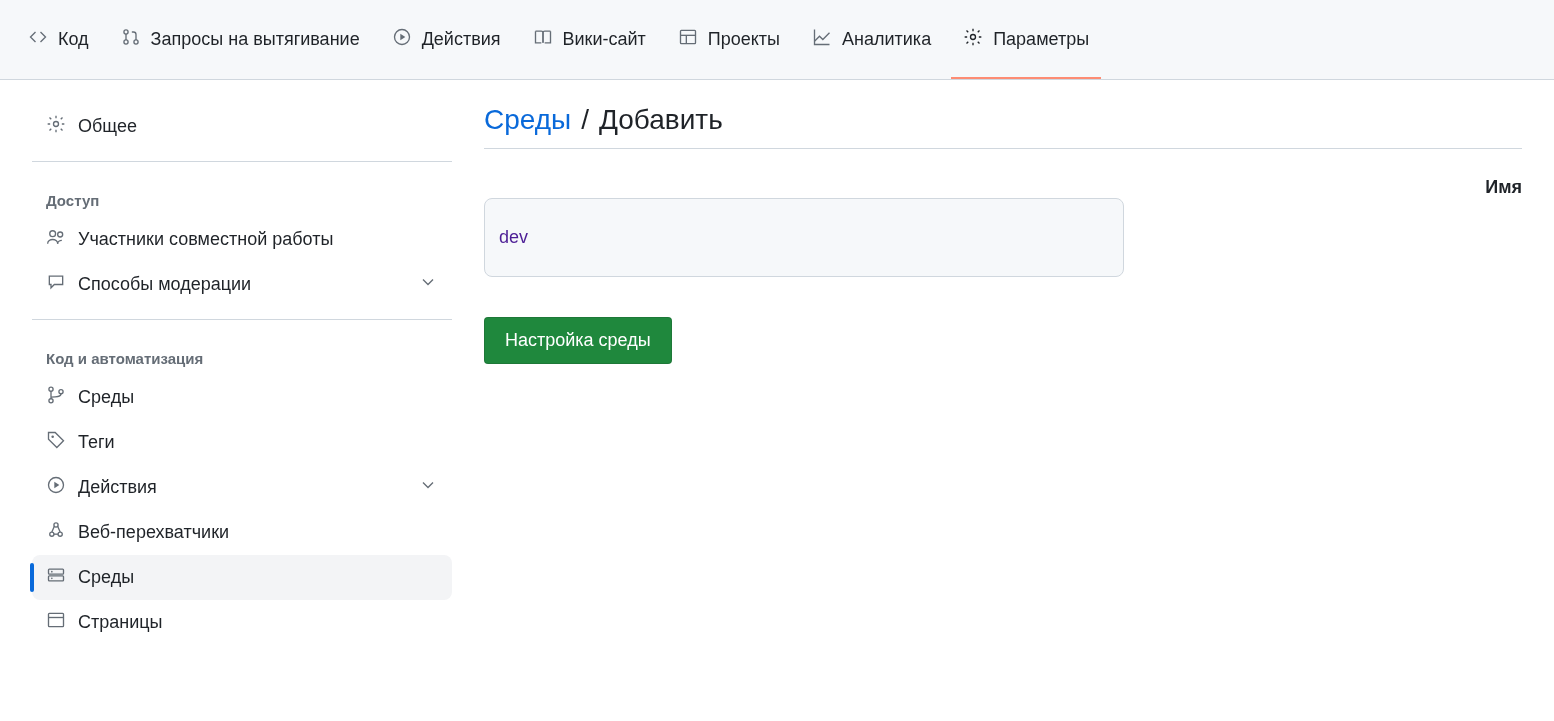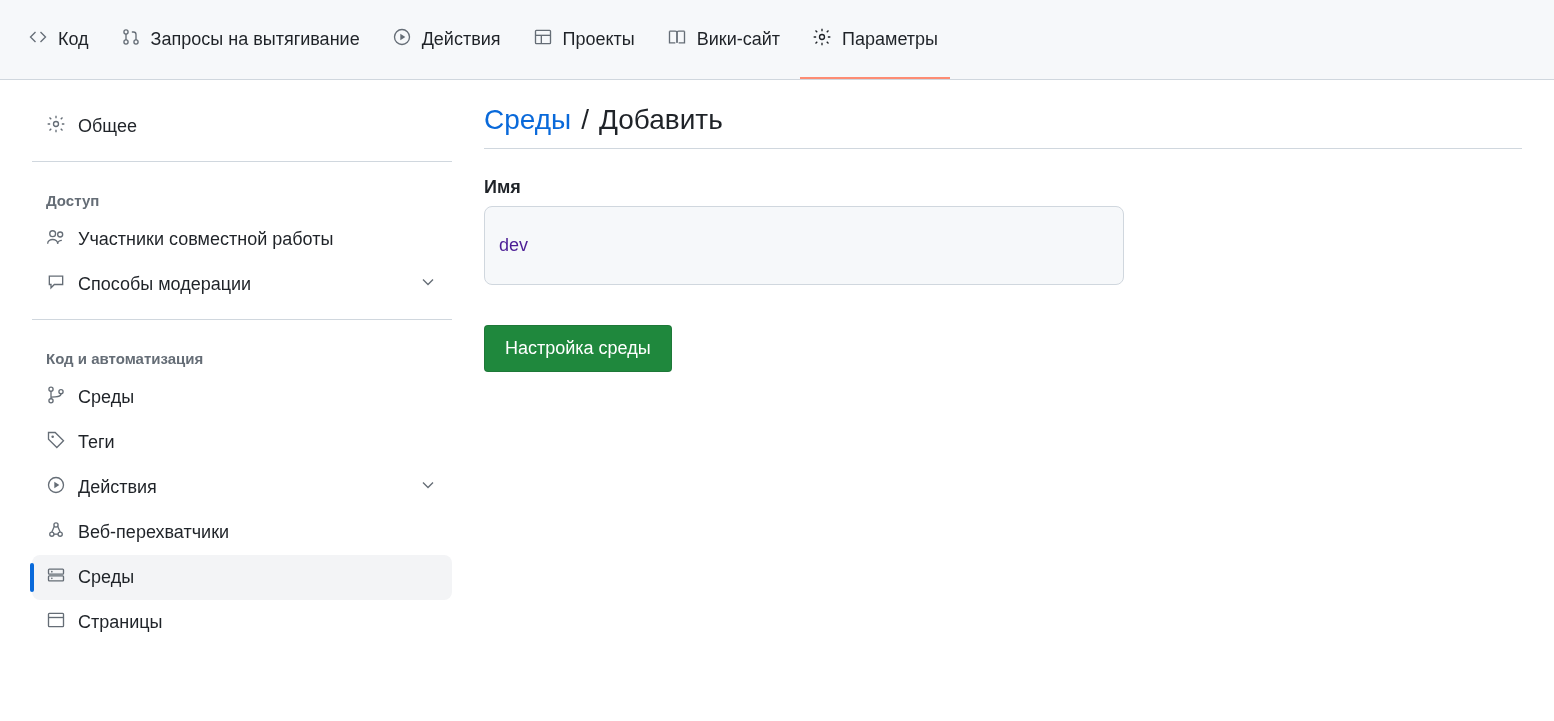--- a/index.html
+++ b/index.html
@@ -91,21 +91,21 @@
   border-bottom: 1px solid #d0d7de;
 }
 .breadcrumb .link { color: #0969da; cursor: pointer; }
 .breadcrumb .sep { color: #1f2328; }
 .breadcrumb .current { color: #1f2328; }
 
 .field-label {
   font-size: 18px;
   font-weight: 600;
   margin-top: 28px;
-  margin-bottom: 8px;
+  text-align: right;
 }
 .text-input {
   width: 640px;
   max-width: 100%;
   padding: 28px 14px;
   font-size: 18px;
   border: 1px solid #d0d7de;
   border-radius: 8px;
   background: #f6f8fa;
   color: #4c1d95;
@@ -146,34 +146,41 @@
   </div>
   <div class="topnav-tab">
     <span><svg viewBox="0 0 24 24">
           <circle cx="12" cy="12" r="9"></circle>
           <polygon points="10 8 16 12 10 16" fill="#656d76" stroke="none"></polygon>
         </svg></span>
     <span>Действия</span>
   </div>
   <div class="topnav-tab">
     <span><svg viewBox="0 0 24 24">
-          <rect x="3" y="4" width="18" height="16" rx="1"></rect>
-          <line x1="3" y1="10" x2="21" y2="10"></line>
-          <line x1="10" y1="10" x2="10" y2="20"></line>
-        </svg></span>
-    <span>Проекты</span>
-  </div>
-  <div class="topnav-tab">
-    <span><svg viewBox="0 0 24 24">
           <path d="M3 5h7a2 2 0 0 1 2 2v12"></path>
           <path d="M21 5h-7a2 2 0 0 0-2 2v12"></path>
           <path d="M3 5v14h7"></path>
           <path d="M21 5v14h-7"></path>
         </svg></span>
     <span>Вики-сайт</span>
+  </div>
+  <div class="topnav-tab">
+    <span><svg viewBox="0 0 24 24">
+          <rect x="3" y="4" width="18" height="16" rx="1"></rect>
+          <line x1="3" y1="10" x2="21" y2="10"></line>
+          <line x1="10" y1="10" x2="10" y2="20"></line>
+        </svg></span>
+    <span>Проекты</span>
+  </div>
+  <div class="topnav-tab">
+    <span><svg viewBox="0 0 24 24">
+          <polyline points="3 17 9 11 13 15 21 7"></polyline>
+          <path d="M3 3v18h18"></path>
+        </svg></span>
+    <span>Аналитика</span>
   </div>
   <div class="topnav-tab active">
     <span><svg viewBox="0 0 24 24">
           <circle cx="12" cy="12" r="3"></circle>
           <path d="M12 2v3M12 19v3M4.2 4.2l2.1 2.1M17.7 17.7l2.1 2.1M2 12h3M19 12h3M4.2 19.8l2.1-2.1M17.7 6.3l2.1-2.1"></path>
         </svg></span>
     <span>Параметры</span>
   </div>
 </nav>
 

